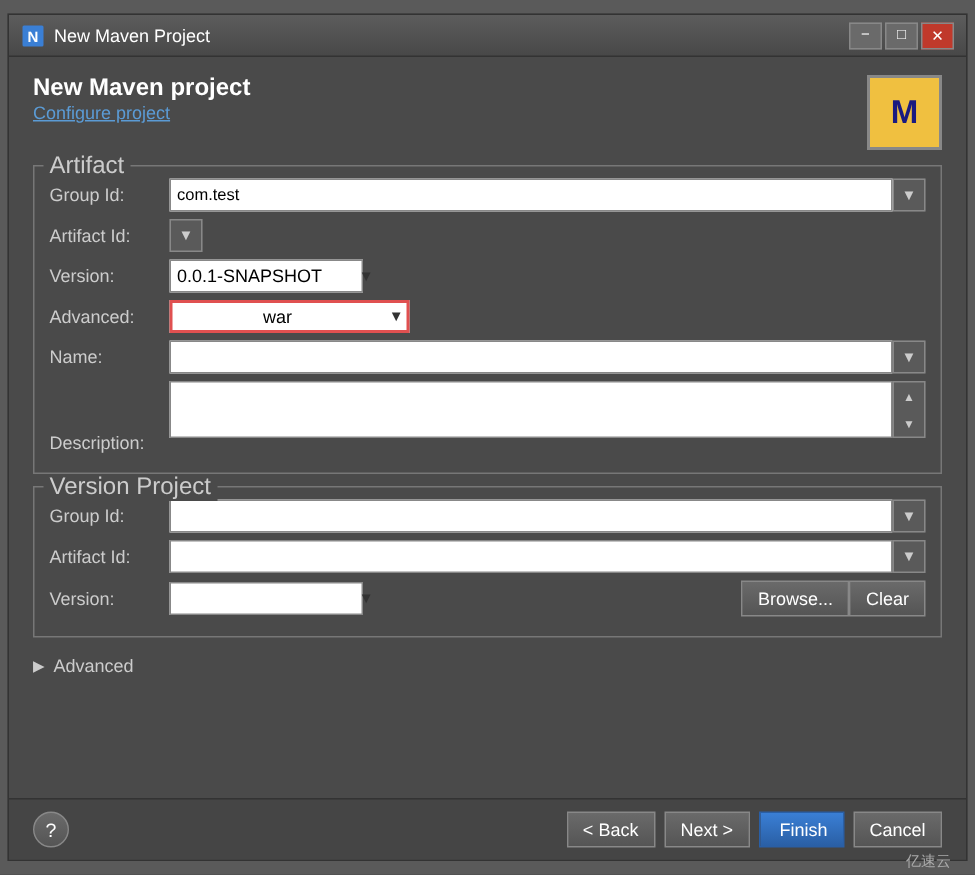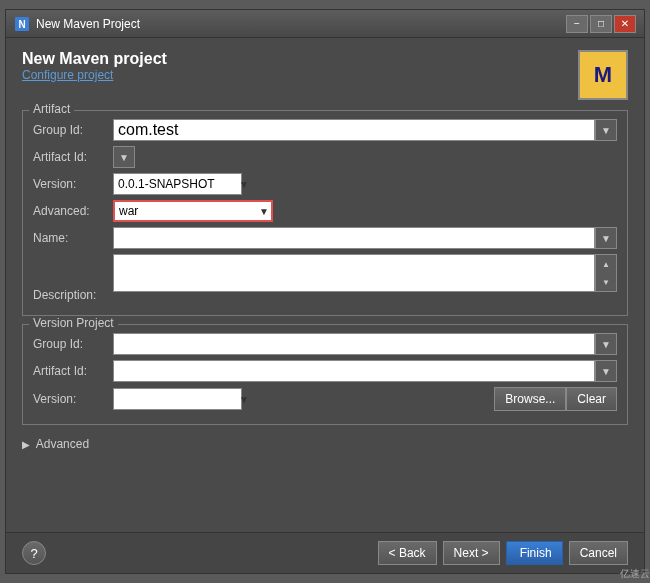--- a/index.html
+++ b/index.html
@@ -103,42 +103,42 @@
       margin-bottom: 8px;
       position: relative;
     }
     .section-label {
       position: absolute;
       top: -9px;
       left: 6px;
       background: #4a4a4a;
       padding: 0 4px;
       color: #cccccc;
-      font-size: 12px;
+      font-size: 16px;
       text-align: center;
     }
     .form-row {
       display: flex;
       align-items: center;
       margin-bottom: 5px;
       min-height: 22px;
     }
     .form-label {
       color: #cccccc;
       width: 80px;
       flex-shrink: 0;
       font-size: 12px;
     }
     .form-input {
       flex: 1;
       height: 22px;
       background: #ffffff;
       border: 1px solid #888;
       padding: 2px 4px;
-      font-size: 16px;
+      font-size: 11px;
       color: #000;
       outline: none;
     }
     .select-wrapper {
       flex: 1;
       position: relative;
       display: flex;
       align-items: center;
     }
     .select-wrapper select {
@@ -149,20 +149,21 @@
       padding: 2px 20px 2px 4px;
       font-size: 12px;
       color: #000;
       outline: none;
       -webkit-appearance: none;
       appearance: none;
       cursor: pointer;
     }
     .select-wrapper.highlighted select {
       border: 2px solid #e05050;
+      text-align: center;
     }
     .select-arrow {
       position: absolute;
       right: 4px;
       pointer-events: none;
       color: #333;
       font-size: 10px;
     }
     .version-select-wrap {
       position: relative;
@@ -246,21 +247,21 @@
       color: #ffffff;
       font-size: 13px;
       cursor: pointer;
       display: flex;
       align-items: center;
       justify-content: center;
     }
     .watermark {
       position: fixed;
       bottom: 2px;
-      right: 0;
+      right: 16px;
       color: #aaa;
       font-size: 10px;
     }
   </style>
 </head>
 <body>
 
 <div class="window">
 
   <div class="title-bar">

